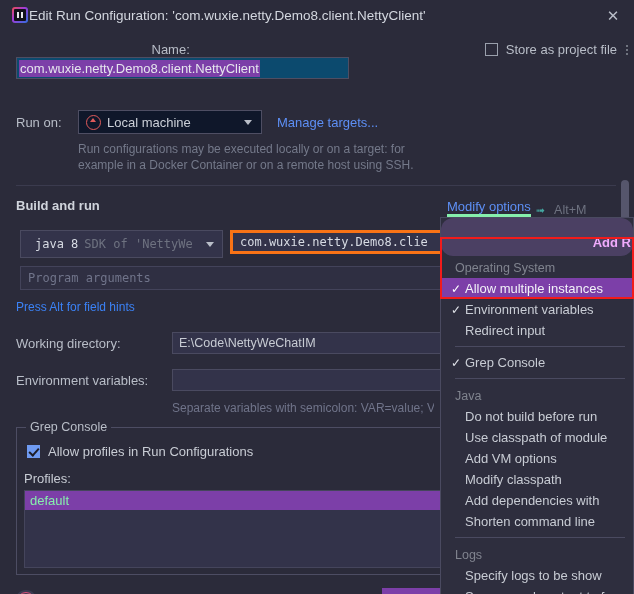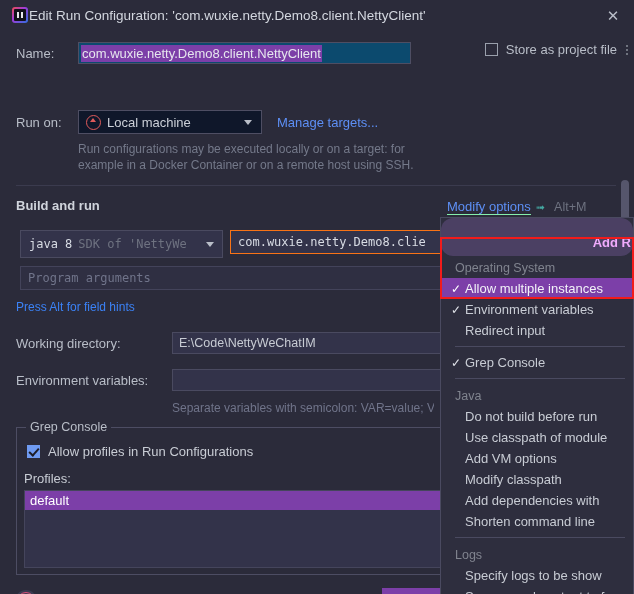--- a/index.html
+++ b/index.html
@@ -89,21 +89,21 @@
     align-items: center;
     position: absolute;
   }
   .lbl {
     color: #b9bec8;
     font-size: 13px;
     white-space: nowrap;
   }
 
   
-  .name-row { left: 16px; top: 12px; }
+  .name-row { left: 16px; top: 12px; flex-direction: column; }
   .name-row .lbl { width: 62px; }
   .name-input {
     width: 333px;
     height: 22px;
     background: #0c4a6e;
     border: 1px solid #4e4e63;
     box-sizing: border-box;
     display: flex;
     align-items: center;
     padding: 0 2px;
@@ -231,21 +231,21 @@
   .modify-wrap {
     position: absolute;
     left: 447px;
     top: 169px;
     display: flex;
     align-items: center;
   }
   .modify-link {
     color: #5d8ff5;
     font-size: 13px;
-    border-bottom: 1px solid #86efac;
+    border-bottom: 7px solid #86efac;
     line-height: 15px;
   }
   .mchev {
     margin-left: 5px;
     color: #44a6a0;
     font-size: 11px;
     line-height: 12px;
   }
   .altm {
     margin-left: 9px;
@@ -255,35 +255,35 @@
 
   
   .jdk-combo {
     position: absolute;
     left: 20px; top: 200px;
     width: 203px; height: 28px;
     background: #33334a;
     border: 1px solid #4a4a60;
     box-sizing: border-box;
     display: flex; align-items: center;
-    padding: 0 4px 0 8px;
+    padding: 0 4px 0 14px;
     font-family: "DejaVu Sans Mono", monospace;
     font-size: 12px;
     overflow: hidden;
   }
   .jdk-combo .j1 { color: #d8dce4; white-space: nowrap; }
   .jdk-combo .j2 { color: #6e7280; white-space: nowrap; margin-left: 6px;}
   .jdk-combo .caret { position: absolute; right: 8px; }
 
   .main-class {
     position: absolute;
     left: 230px; top: 200px;
     width: 290px; height: 24px;
     background: #33334a;
-    border: 1px solid #f97316;
+    border: 3px solid #f97316;
     box-sizing: border-box;
     display: flex; align-items: center;
     padding: 0 7px;
     font-family: "DejaVu Sans Mono", monospace;
     font-size: 12px;
     color: #d8dce4;
     white-space: nowrap;
     overflow: hidden;
   }
 
@@ -376,21 +376,21 @@
     position: absolute;
     left: 24px; top: 460px;
     width: 440px; height: 78px;
     background: #33334a;
     border: 1px solid #45455c;
     box-sizing: border-box;
   }
   .profile-item {
     height: 19px;
     background: #7c3fa8;
-    color: #ffffff;
+    color: #86efac;
     font-size: 13px;
     display: flex; align-items: center;
     padding-left: 5px;
   }
 
   
   .help-circle {
     position: absolute;
     left: 15px; top: 560px;
     width: 22px; height: 22px;

